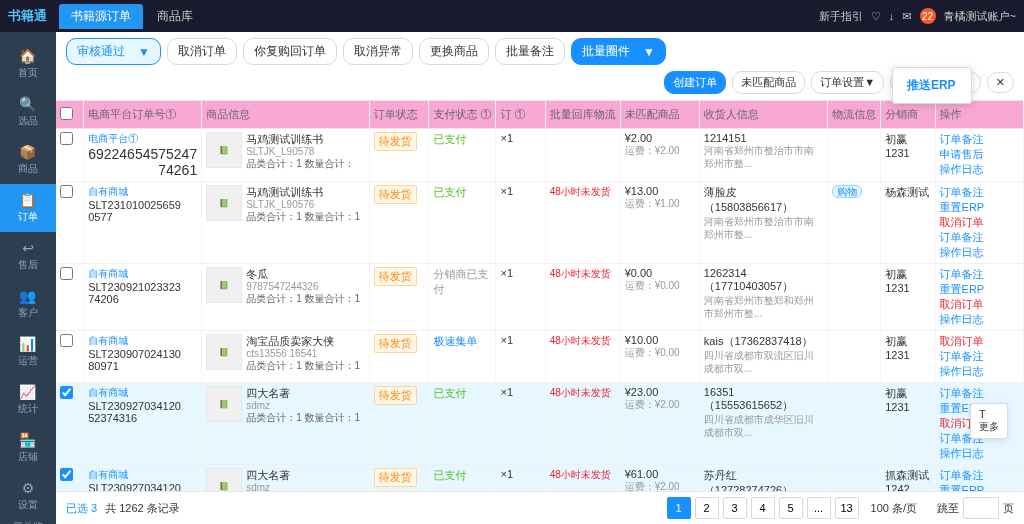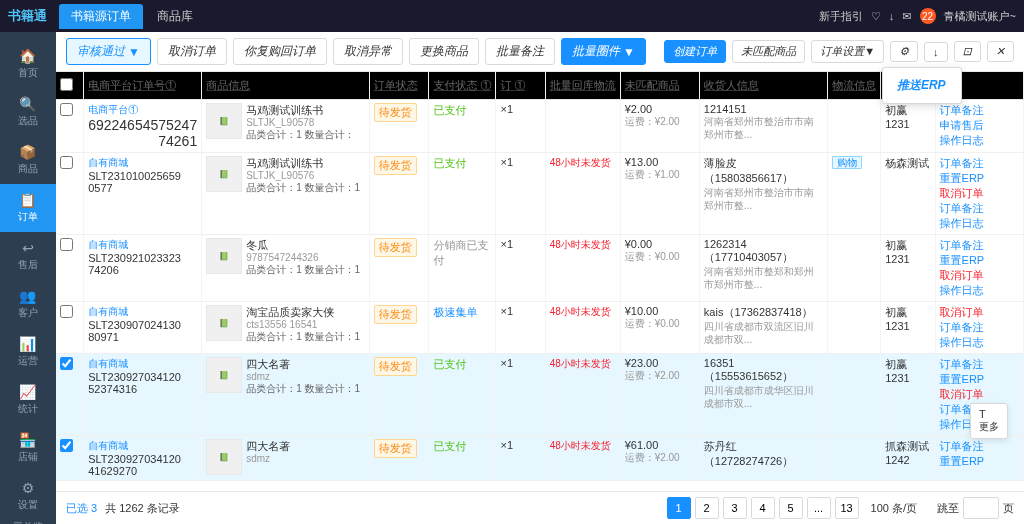--- a/index.html
+++ b/index.html
@@ -19,31 +19,31 @@
     .sidebar { width: 56px; background: #2c3e50; display: flex; flex-direction: column; align-items: center; padding-top: 8px; }
     .sidebar-item { display: flex; flex-direction: column; align-items: center; padding: 8px 4px; color: #94a3b8; cursor: pointer; width: 100%; font-size: 10px; gap: 2px; }
     .sidebar-item.active { background: #2196f3; color: #fff; }
     .sidebar-icon { font-size: 14px; }
     
     
     .main { flex: 1; display: flex; flex-direction: column; overflow: hidden; }
     
     
     .toolbar { background: #fff; padding: 6px 10px; display: flex; align-items: center; gap: 6px; border-bottom: 1px solid #e8e8e8; flex-wrap: wrap; }
-    .btn { padding: 4px 10px; border-radius: 3px; cursor: pointer; font-size: 12px; border: 1px solid #d9d9d9; background: #fff; color: #333; display: flex; align-items: center; gap: 3px; font-style: italic; }
+    .btn { padding: 4px 10px; border-radius: 10px; cursor: pointer; font-size: 12px; border: 1px solid #d9d9d9; background: #fff; color: #333; display: flex; align-items: center; gap: 13px; }
     .btn.primary { background: #1890ff; color: #fff; border-color: #1890ff; }
     .btn.active-tab { background: #e6f7ff; border-color: #1890ff; color: #1890ff; }
     .btn.highlight { background: #1890ff; color: #fff; border-color: #1890ff; }
     .toolbar-right { margin-left: auto; display: flex; align-items: center; gap: 6px; }
     .btn-small { padding: 3px 8px; font-size: 11px; }
     
     
     .table-area { flex: 1; overflow: auto; background: #fff; }
     table { width: 100%; border-collapse: collapse; font-size: 11px; }
-    thead tr { background: #000000; text-decoration: underline; }
+    thead tr { background: #f9a8d4; }
     th { padding: 6px 4px; border-bottom: 1px solid #e8e8e8; border-right: 1px solid #f0f0f0; text-align: left; font-weight: normal; color: #666; white-space: nowrap; font-size: 11px; }
     td { padding: 3px 4px; border-bottom: 1px solid #f0f0f0; border-right: 1px solid #f5f5f5; vertical-align: top; font-size: 11px; }
     
     .status-badge { display: inline-block; padding: 1px 6px; border-radius: 2px; font-size: 11px; }
     .status-paid { color: #52c41a; }
     .status-pending { color: #fa8c16; background: #fff7e6; border: 1px solid #ffd591; padding: 1px 4px; border-radius: 2px; }
     
     .action-link { color: #1890ff; cursor: pointer; margin-right: 3px; white-space: nowrap; }
     .action-link.red { color: #f5222d; }
     
@@ -63,21 +63,21 @@
     .product-name { color: #333; font-size: 11px; line-height: 1.3; }
     .product-sku { color: #999; font-size: 10px; }
     .product-qty { color: #666; font-size: 10px; }
     
     .price-main { color: #333; }
     .price-sub { color: #999; font-size: 10px; }
     
     .receiver-name { color: #333; font-weight: 500; }
     .receiver-addr { color: #999; font-size: 10px; line-height: 1.3; }
     
-    .tag-blue { background: #e6f7ff; color: #1890ff; border: 1px solid #91d5ff; border-radius: 1px; padding: 0 4px; font-size: 10px; }
+    .tag-blue { background: #e6f7ff; color: #1890ff; border: 1px solid #91d5ff; border-radius: 6px; padding: 0 4px; font-size: 10px; }
     
     .row-highlighted { background: #e6f7ff !important; }
     .row-highlighted td { background: #e6f7ff !important; }
 
     .more-btn { position: absolute; right: 8px; bottom: 40px; background: #fff; border: 1px solid #d9d9d9; border-radius: 3px; padding: 4px 8px; font-size: 11px; cursor: pointer; box-shadow: 0 2px 6px rgba(0,0,0,0.1); }
     
     .relative-wrap { position: relative; }
     
     
     .erp-popup { position: absolute; top: 28px; left: 320px; background: #fff; border: 1px solid #d9d9d9; border-radius: 3px; padding: 4px 0; z-index: 200; box-shadow: 0 2px 8px rgba(0,0,0,0.15); min-width: 80px; }

